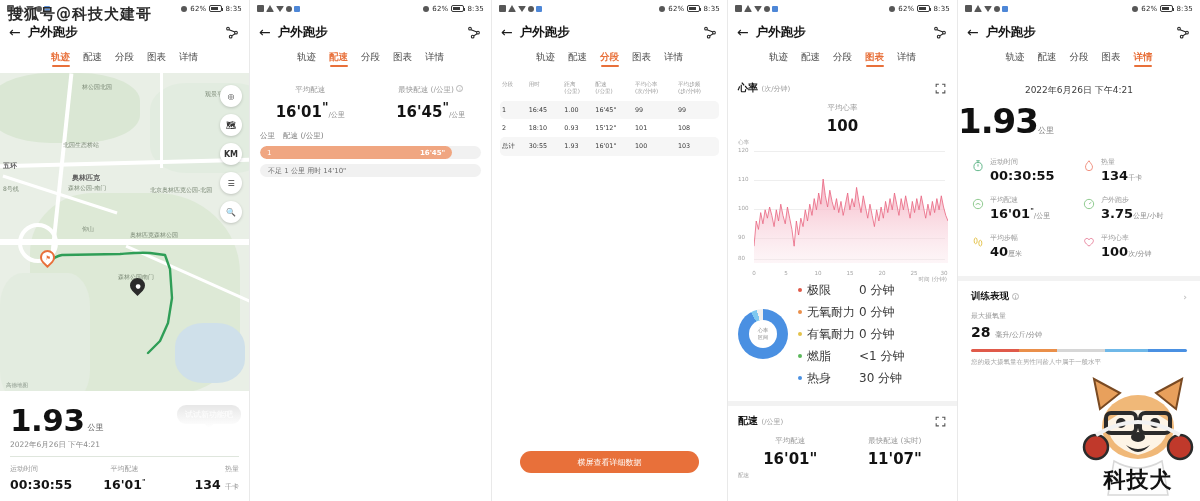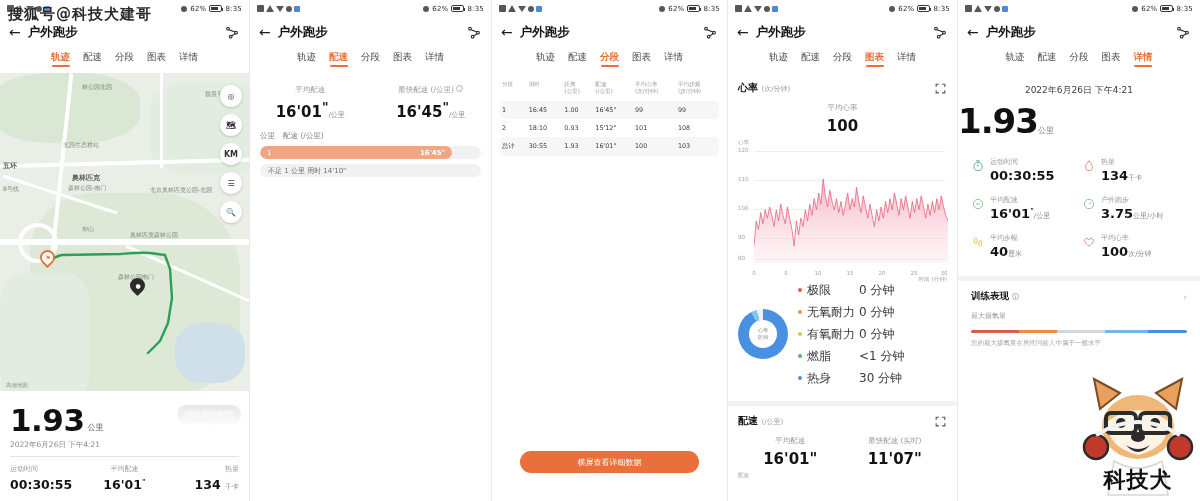--- a/index.html
+++ b/index.html
@@ -694,20 +694,21 @@
     <div class="divider"></div>
 
     <div class="train">
       <div class="train-h">
         <span>训练表现</span>
         <span class="info-c">i</span>
         <span style="flex:1"></span>
         <span class="chev">›</span>
       </div>
       <div class="train-sub">最大摄氧量</div>
+      <div class="train-val"><span>28</span> <span class="u">毫升/公斤/分钟</span></div>
       <div class="vbar"></div>
       <div class="train-note">您的最大摄氧量在男性同龄人中属于一般水平</div>
     </div>
 
     <svg class="wm-dog" viewBox="0 0 120 130">
       <path d="M22 40 L16 10 L42 24 Z" fill="#e8a05c" stroke="#7a4a22" stroke-width="2"></path>
       <path d="M98 40 L104 10 L78 24 Z" fill="#e8a05c" stroke="#7a4a22" stroke-width="2"></path>
       <ellipse cx="60" cy="58" rx="36" ry="32" fill="#f0b878"></ellipse>
       <path d="M30 52 q30 -22 60 0 q2 26 -30 34 q-32 -8 -30 -34z" fill="#fdf4e6"></path>
       <rect x="28" y="44" width="30" height="20" rx="5" fill="none" stroke="#2b2b2b" stroke-width="4"></rect>

